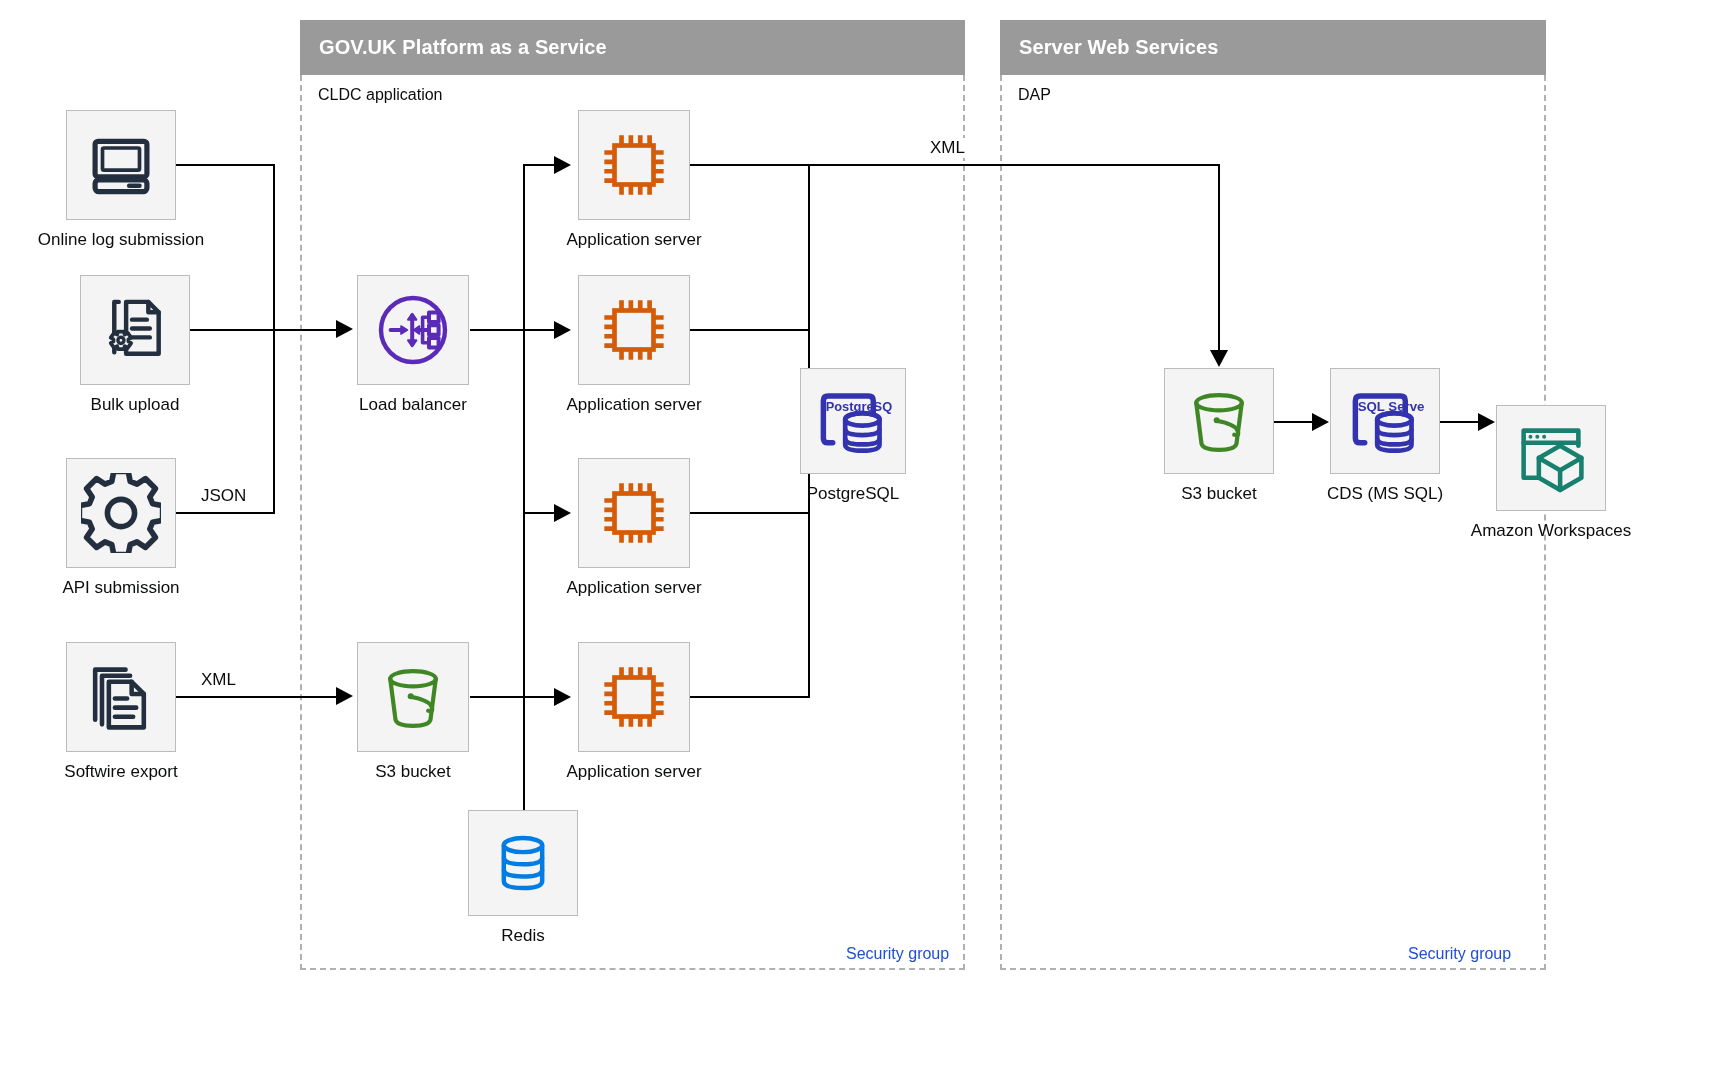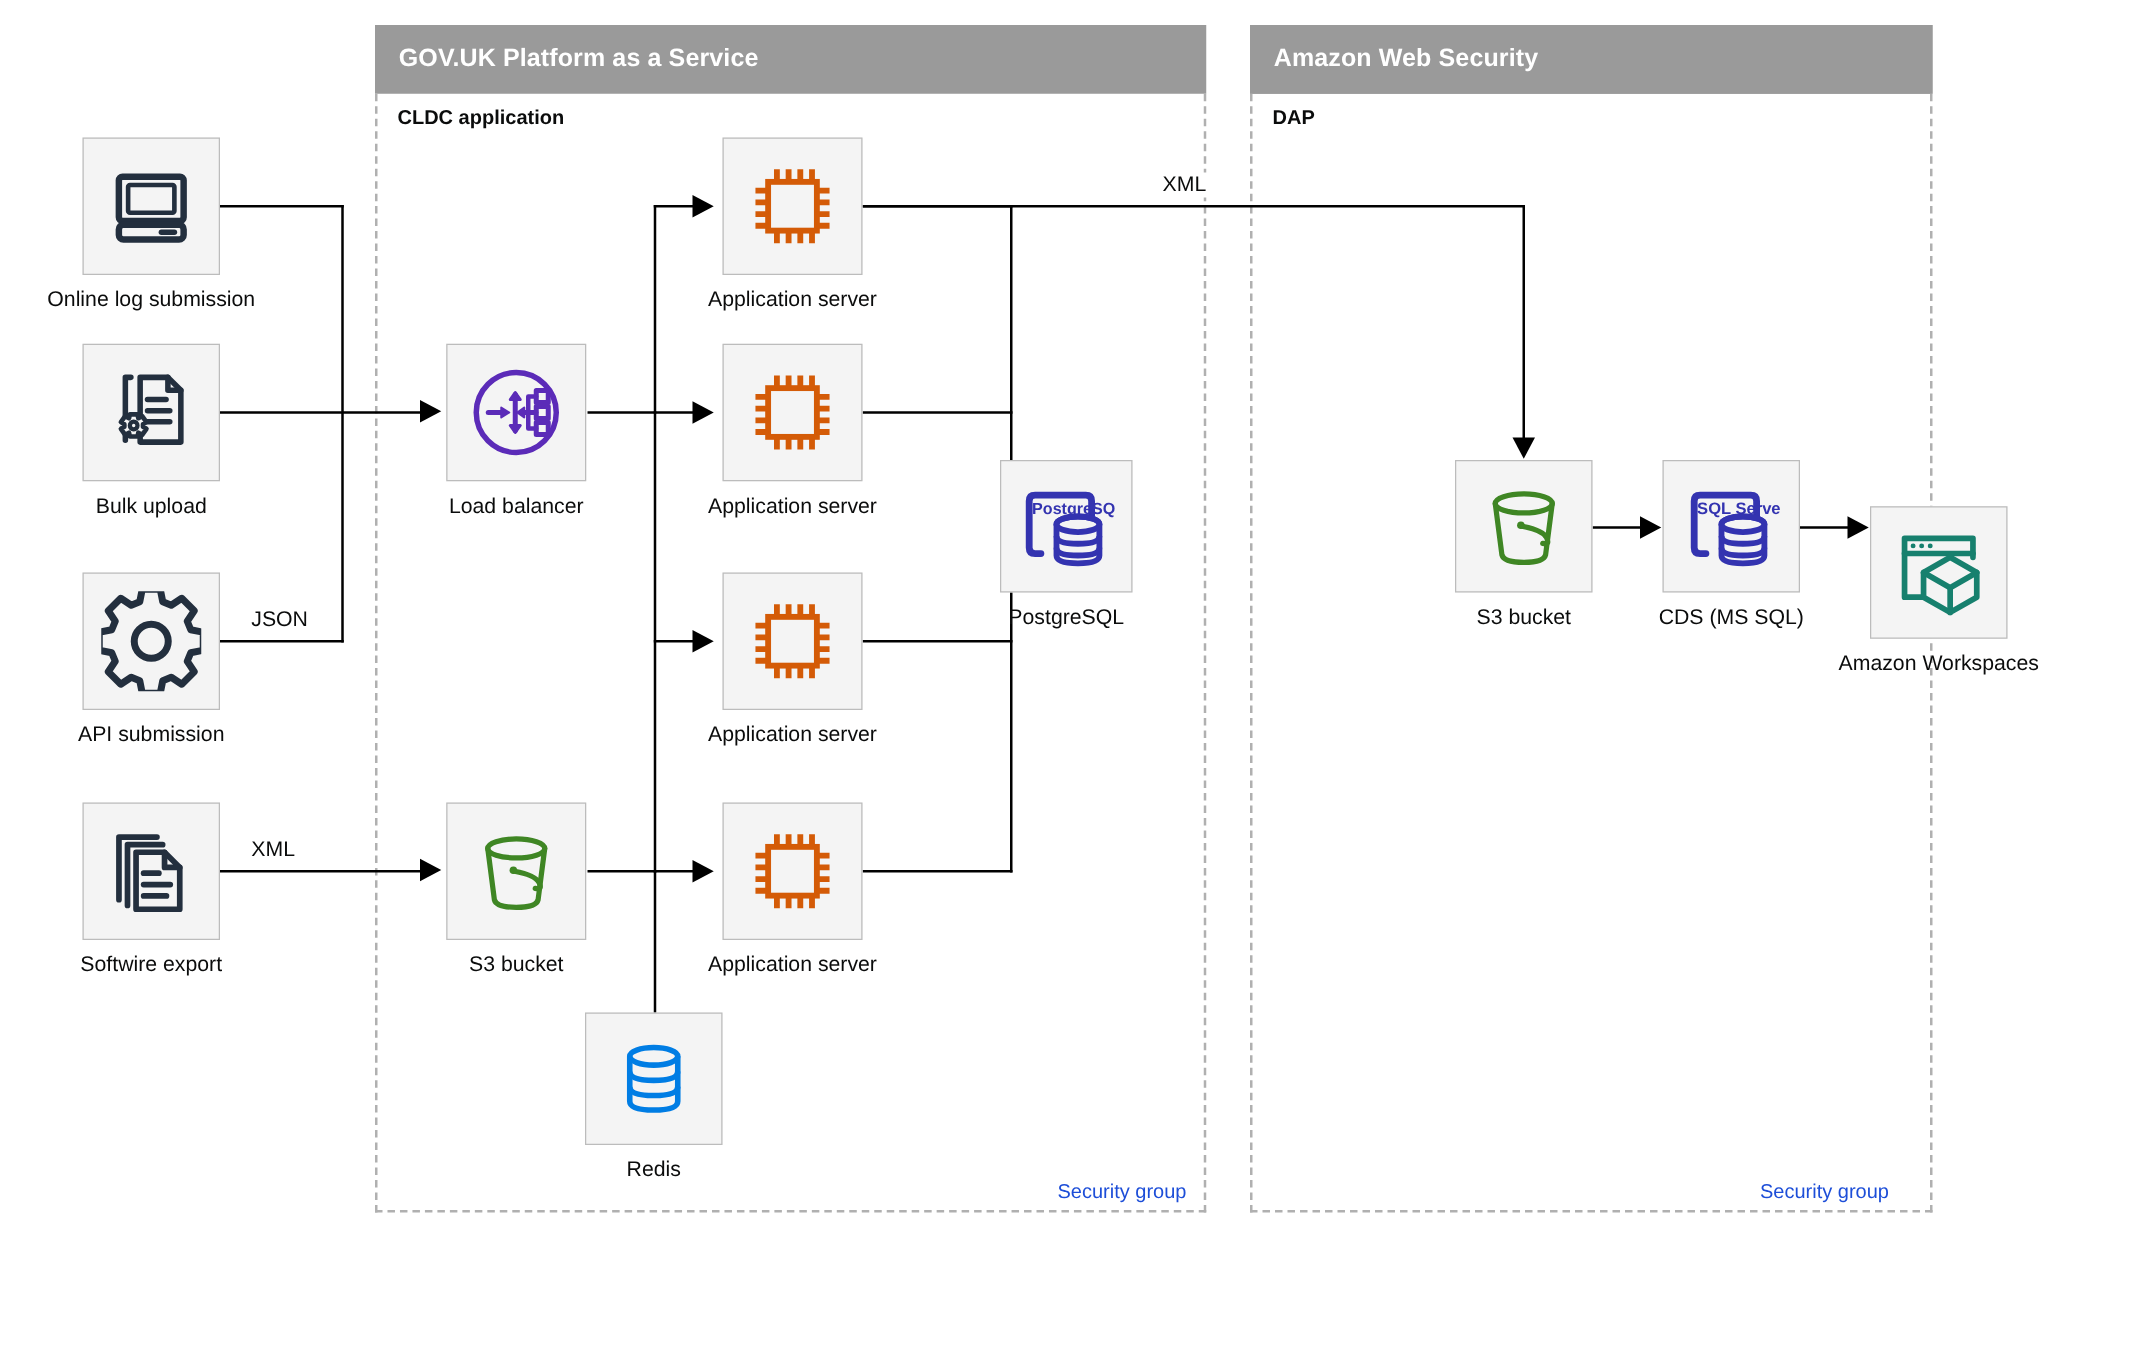--- a/index.html
+++ b/index.html
@@ -34,21 +34,21 @@
     background:transparent;
   }
   .sec-label {
     position:absolute;
     color:#1d4ed8;
     font-size:16px;
     white-space:nowrap;
   }
   .sub-title {
     position:absolute;
-    font-weight:bold;
+    font-weight:normal;
     font-size:16px;
     color:#0b0c0c;
     white-space:nowrap;
   }
 
   
   .node { position:absolute; }
   .node .box {
     position:absolute;
     left:0; top:0;
@@ -101,21 +101,21 @@
 
   <div class="group-header" style="left:300px; top:20px; width:665px; height:55px;">
     <span>GOV.UK Platform as a Service</span>
   </div>
   <div class="sec-region" style="left:300px; top:75px; width:665px; height:895px;"></div>
   <div class="sub-title" style="left:318px; top:86px;">CLDC application</div>
   <div class="sec-label" style="left:846px; top:945px;">Security group</div>
 
   <div class="group-header" style="left:1000px; top:20px; width:546px; height:55px;"></div>
   <div class="group-header" style="left:1000px; top:20px; width:546px; height:55px;">
-    <span>Amazon Web Security</span>
+    <span>Server Web Services</span>
   </div>
   <div class="sec-region" style="left:1000px; top:75px; width:546px; height:895px;"></div>
   <div class="sub-title" style="left:1018px; top:86px;">DAP</div>
   <div class="sec-label" style="left:1408px; top:945px;">Security group</div>
 
   <div class="edge h" style="left:176px; top:164px; width:99px;"></div>
   <div class="edge v" style="left:273px; top:164px; height:350px;"></div>
 
   <div class="edge h" style="left:176px; top:329px; width:163px;"></div>
 
@@ -168,21 +168,21 @@
           <rect x="15" y="18" width="70" height="48" rx="4"></rect>
           <rect x="25" y="27" width="50" height="30" rx="2" stroke-width="5"></rect>
           <rect x="15" y="70" width="70" height="16" rx="5"></rect>
           <rect x="58" y="75" width="20" height="6" rx="3" fill="#232f3e" stroke="none"></rect>
         </svg>
       </span>
     </div>
     <div class="caption" style="top:120px;">Online log submission</div>
   </div>
 
-  <div class="node" style="left:66px; top:275px; width:110px; height:98px;">
+  <div class="node" style="left:80px; top:275px; width:110px; height:98px;">
     <div class="box" style="width:110px; height:110px;">
       <span>
         <svg width="74" height="74" viewBox="0 0 100 100" fill="none" stroke="#232f3e" stroke-width="6" stroke-linejoin="round" stroke-linecap="round">
           <path d="M28 12 L22 12 L22 80"></path>
           <path d="M38 12 L68 12 L82 26 L82 82 L38 82 Z"></path>
           <path d="M68 12 L68 26 L82 26"></path>
           <path d="M46 36 L66 36"></path>
           <path d="M46 48 L70 48"></path>
           <path d="M46 60 L70 60"></path>
           <g transform="translate(31,64) scale(0.92)">

